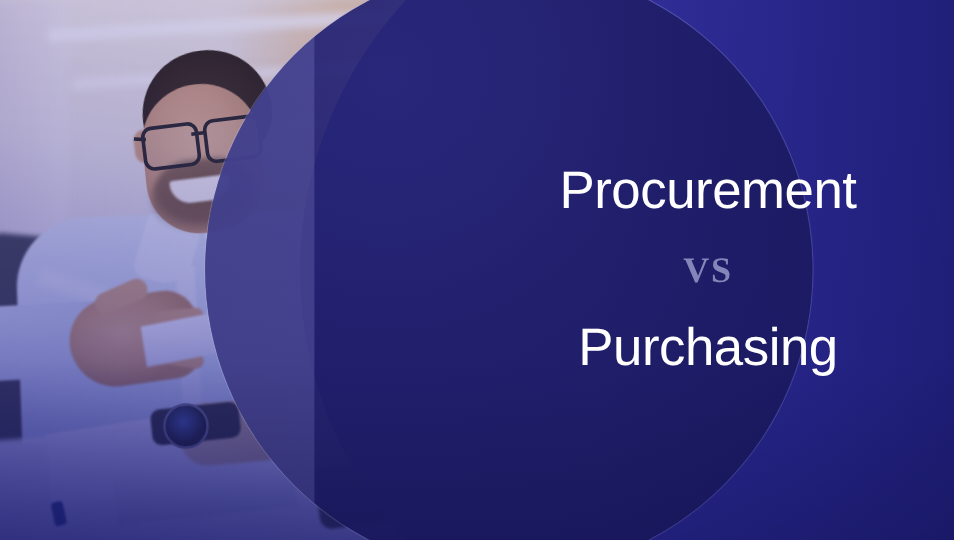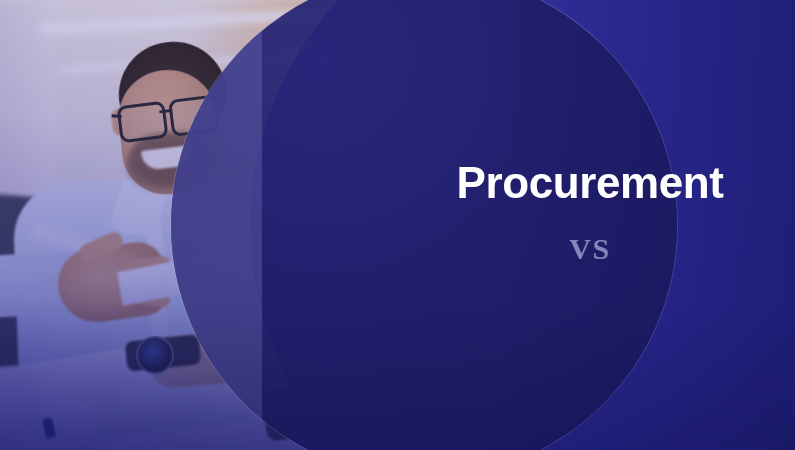--- a/index.html
+++ b/index.html
@@ -453,21 +453,21 @@
     width: 380px;
     height: 450px;
     display: flex;
     flex-direction: column;
     align-items: center;
     justify-content: center;
     gap: 0;
   }
   .headline {
     font-size: 44px;
-    font-weight: 700;
+    font-weight: 400;
     color: #ffffff;
     letter-spacing: -0.4px;
     line-height: 1.06;
     text-align: right;
     white-space: nowrap;
   }
   .vs {
     font-size: 30px;
     font-weight: 700;
     color: rgba(196,199,235,.62);
@@ -548,15 +548,16 @@
 
   <div class="circle-outer"></div>
   <div class="circle-inner"></div>
   <div class="circle-inner-light"></div>
   <div class="right-shade"></div>
   <div class="bottom-shade"></div>
 
   <div class="text-block">
     <div class="headline">Procurement</div>
     <div class="vs">VS</div>
+    <div class="headline">Purchasing</div>
   </div>
 
 </div>
 
 </body></html>

